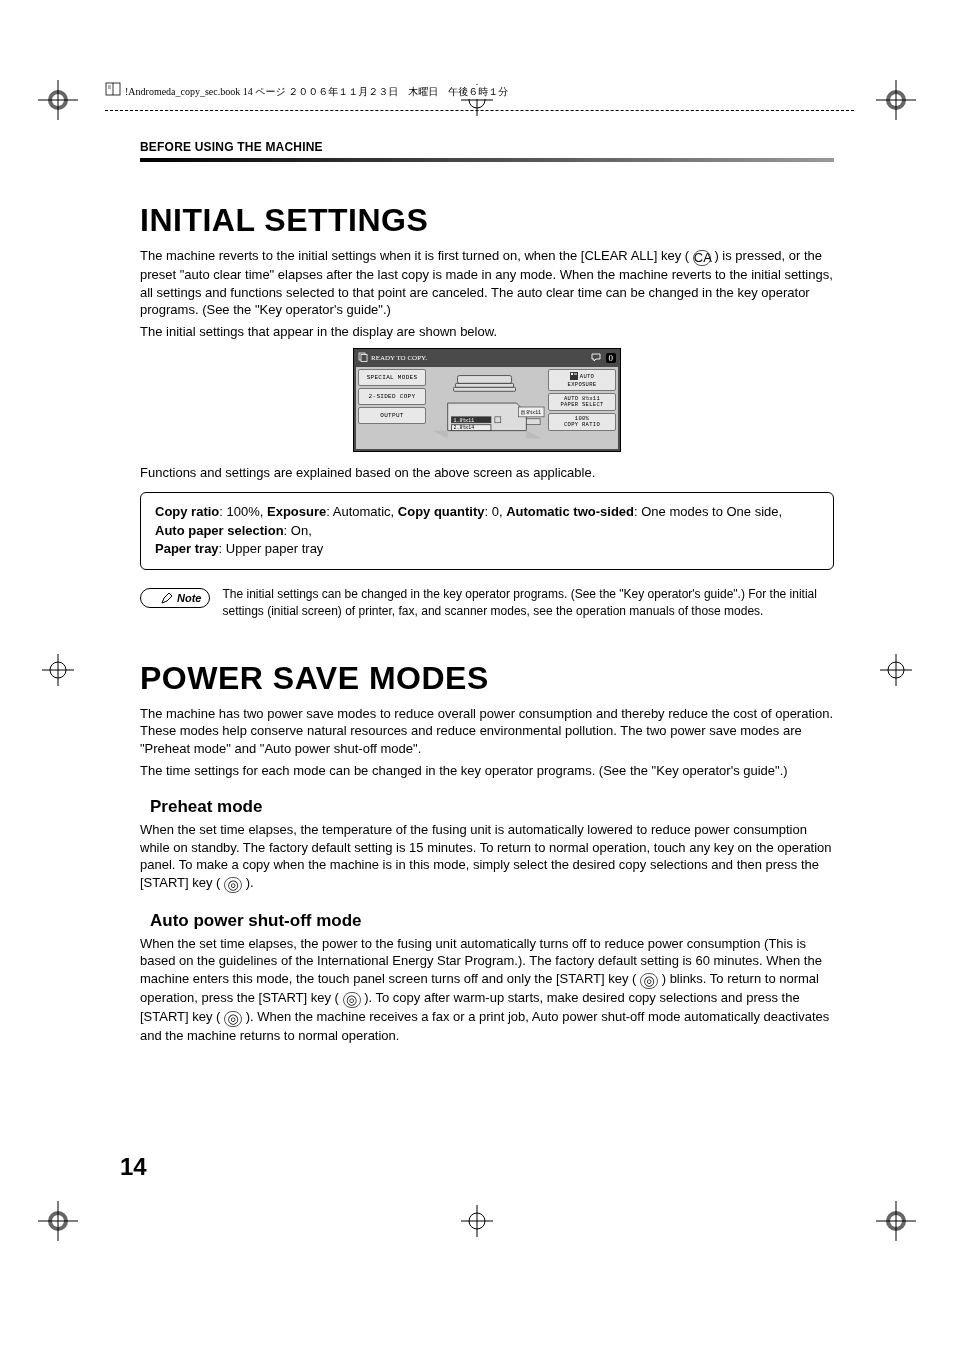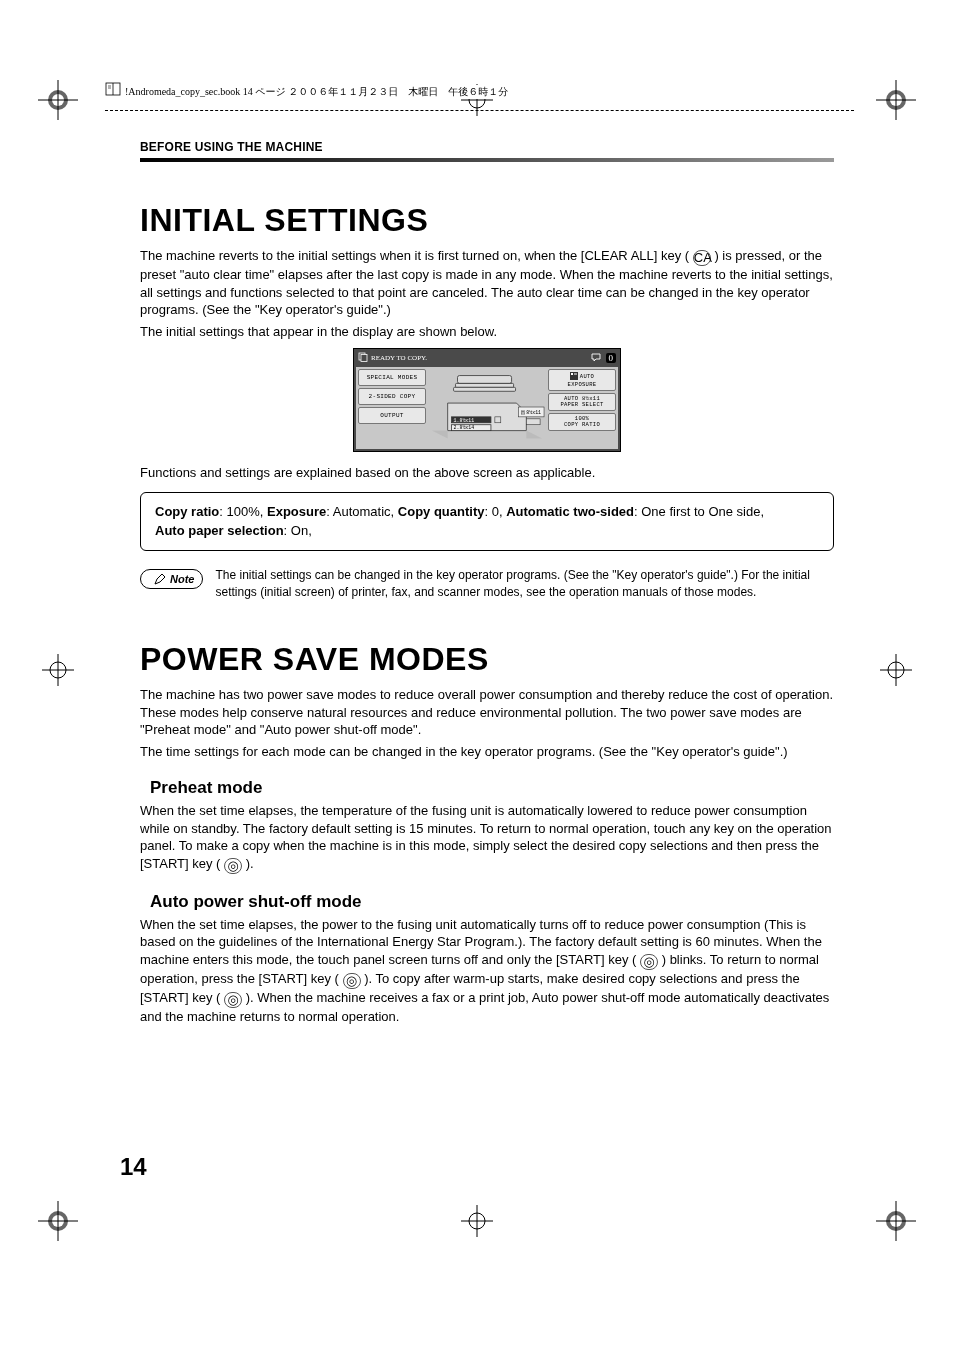--- a/index.html
+++ b/index.html
@@ -174,21 +174,21 @@
   
   .note-row {
     display: flex;
     align-items: flex-start;
     gap: 12px;
     margin: 6px 0 30px 0;
   }
   .note-badge {
     border: 1px solid #000;
     border-radius: 14px;
-    padding: 3px 8px 3px 13px;
+    padding: 3px 8px 3px 20px;
     font-size: 11px;
     font-style: italic;
     font-weight: bold;
     display: inline-flex;
     align-items: center;
     gap: 4px;
     flex: 0 0 auto;
     margin-top: 2px;
   }
   .note-badge .pencil {
@@ -388,24 +388,27 @@
       </div>
     </div>
 
     <p class="body">Functions and settings are explained based on the above screen as applicable.</p>
 
     <div class="info-box">
       <div>
         <b>Copy ratio</b><span>: 100%, </span>
         <b>Exposure</b><span>: Automatic, </span>
         <b>Copy quantity</b><span>: 0, </span>
-        <b>Automatic two-sided</b><span>: One first to One side,</span>
+        <b>Automatic two-sided</b><span>: One modes to One side,</span>
       </div>
       <div>
         <b>Auto paper selection</b><span>: On,</span>
+      </div>
+      <div>
+        <b>Paper tray</b><span>: Upper paper tray</span>
       </div>
     </div>
 
     <div class="note-row">
       <div class="note-badge">
         <span class="pencil">
           <svg viewBox="0 0 12 12">
               <path d="M1 11 L3 6 L8 1 L11 4 L6 9 L1 11 Z" fill="none" stroke="#000" stroke-width="1"></path>
             </svg>
         </span>

